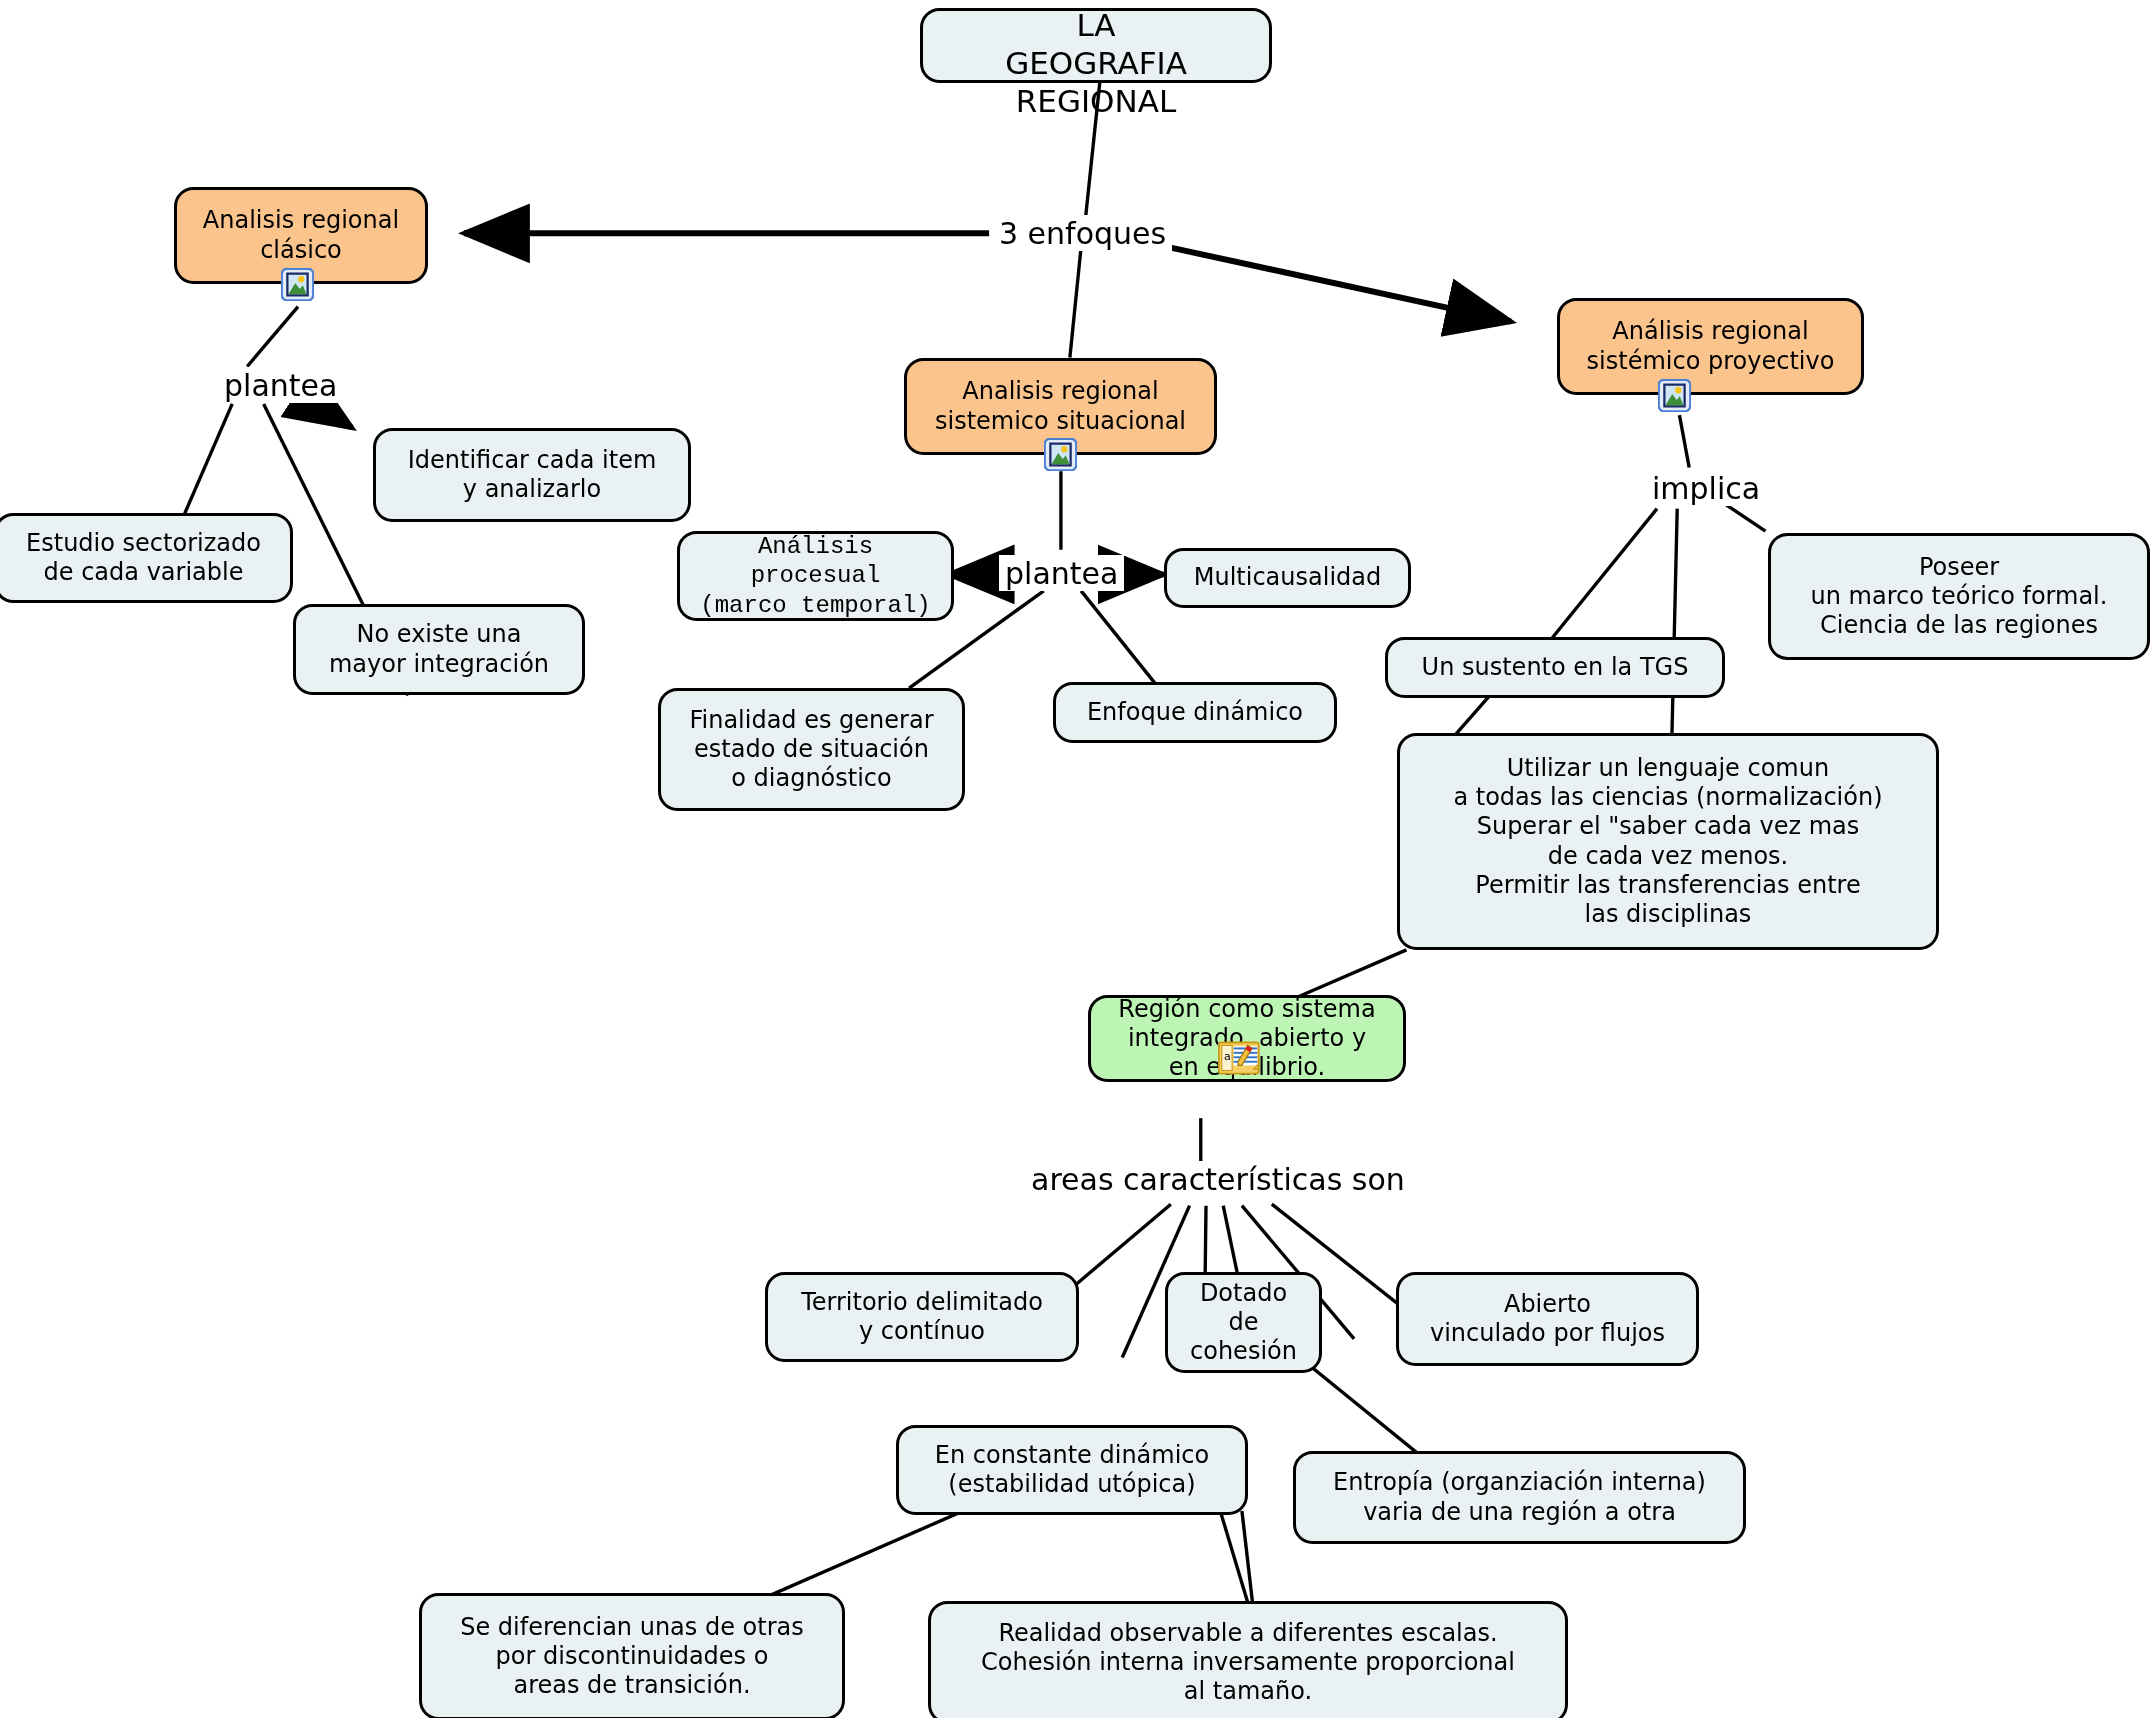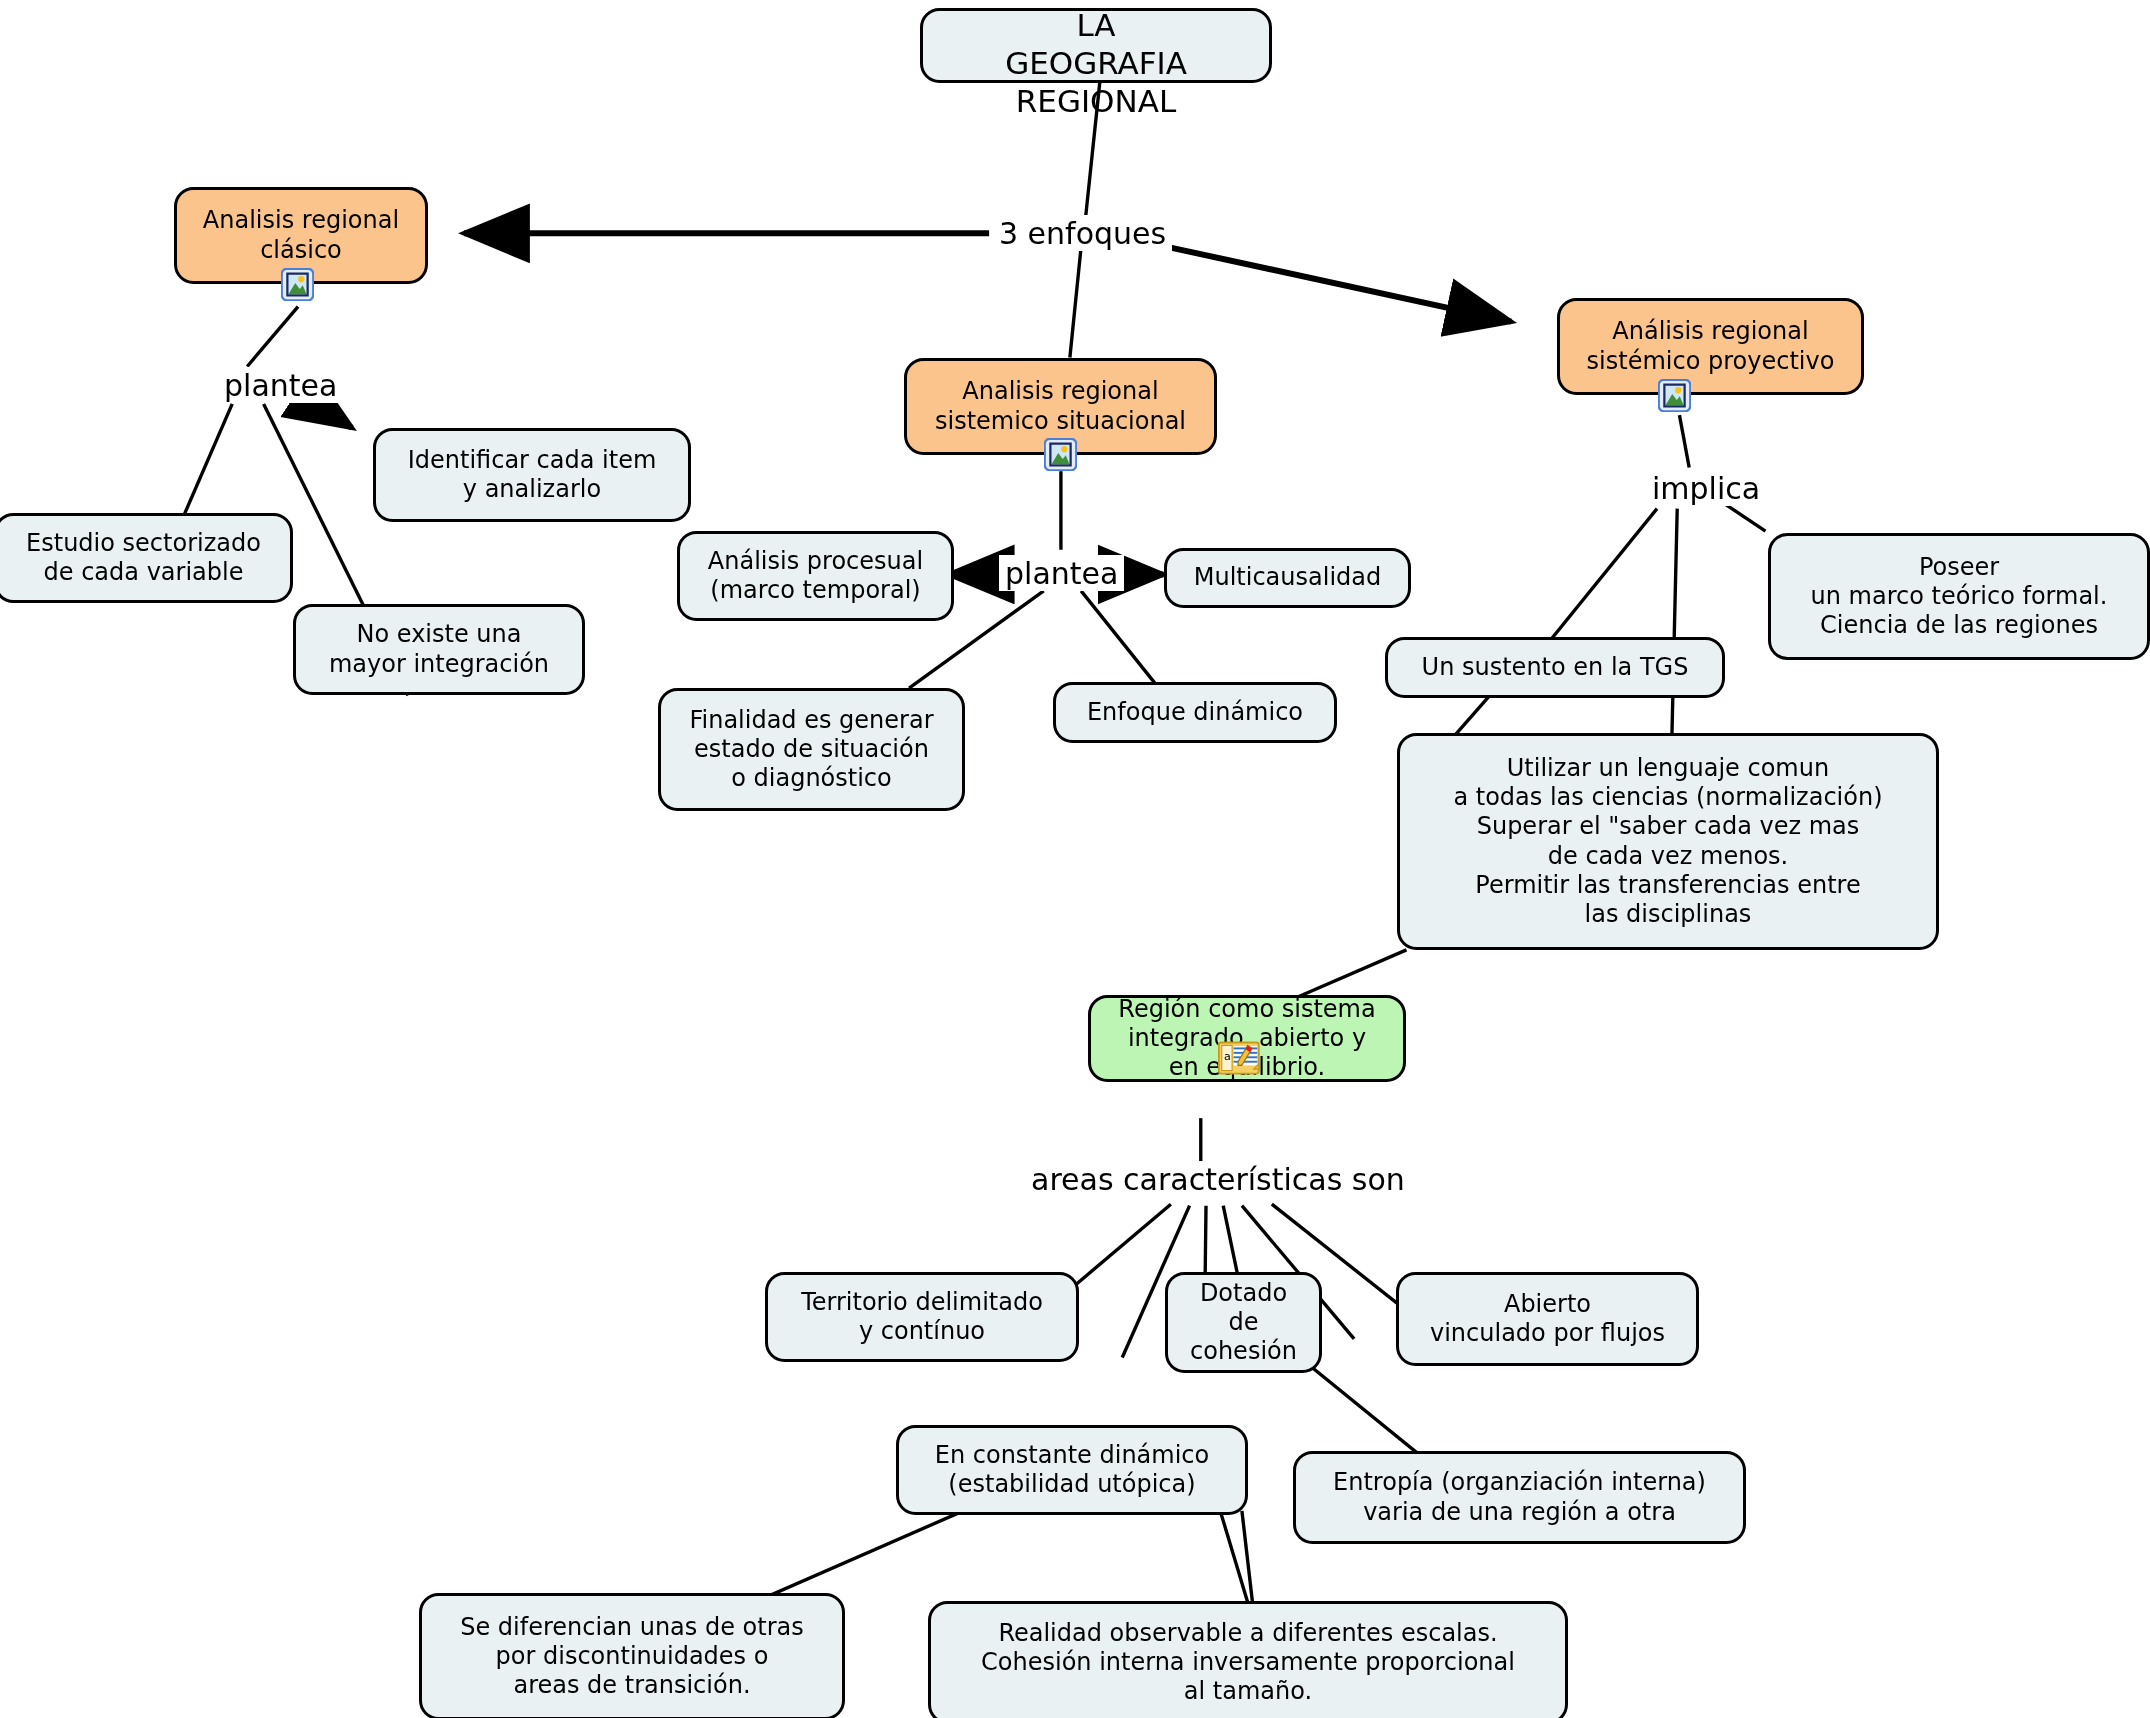--- a/index.html
+++ b/index.html
@@ -176,21 +176,21 @@
 
   <div class="node" style="left:373px; top:428px; width:318px; height:94px;">Identificar cada item
 y analizarlo</div>
 
   <div class="node" style="left:-6px; top:513px; width:299px; height:90px;">Estudio sectorizado
 de cada variable</div>
 
   <div class="node" style="left:293px; top:604px; width:292px; height:91px;">No existe una
 mayor integración</div>
 
-  <div class="node" style="left:677px; top:531px; width:277px; height:90px;">Análisis procesual
+  <div class="node" style="left:677px; top:531px; width:277px; height:90px;font-family:Liberation Mono, monospace;">Análisis procesual
 (marco temporal)</div>
 
   <div class="node" style="left:1164px; top:548px; width:247px; height:60px;">Multicausalidad</div>
 
   <div class="node" style="left:658px; top:688px; width:307px; height:123px;">Finalidad es generar
 estado de situación
 o diagnóstico</div>
 
   <div class="node" style="left:1053px; top:682px; width:284px; height:61px;">Enfoque dinámico</div>
 

